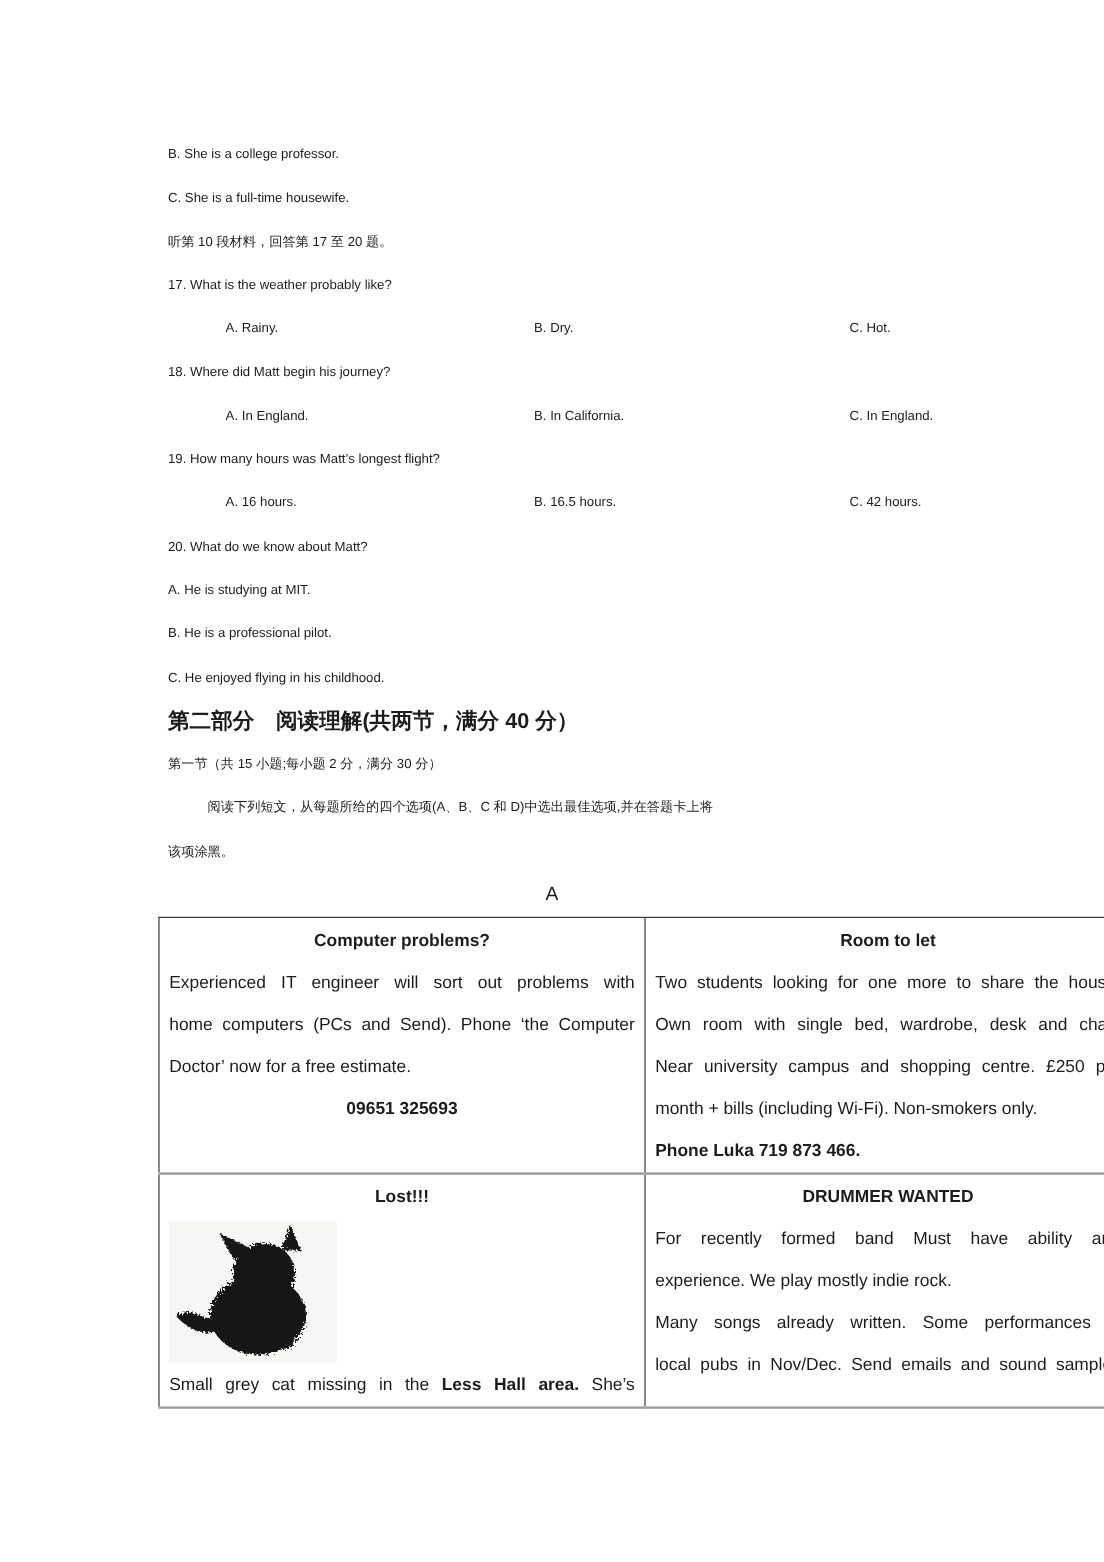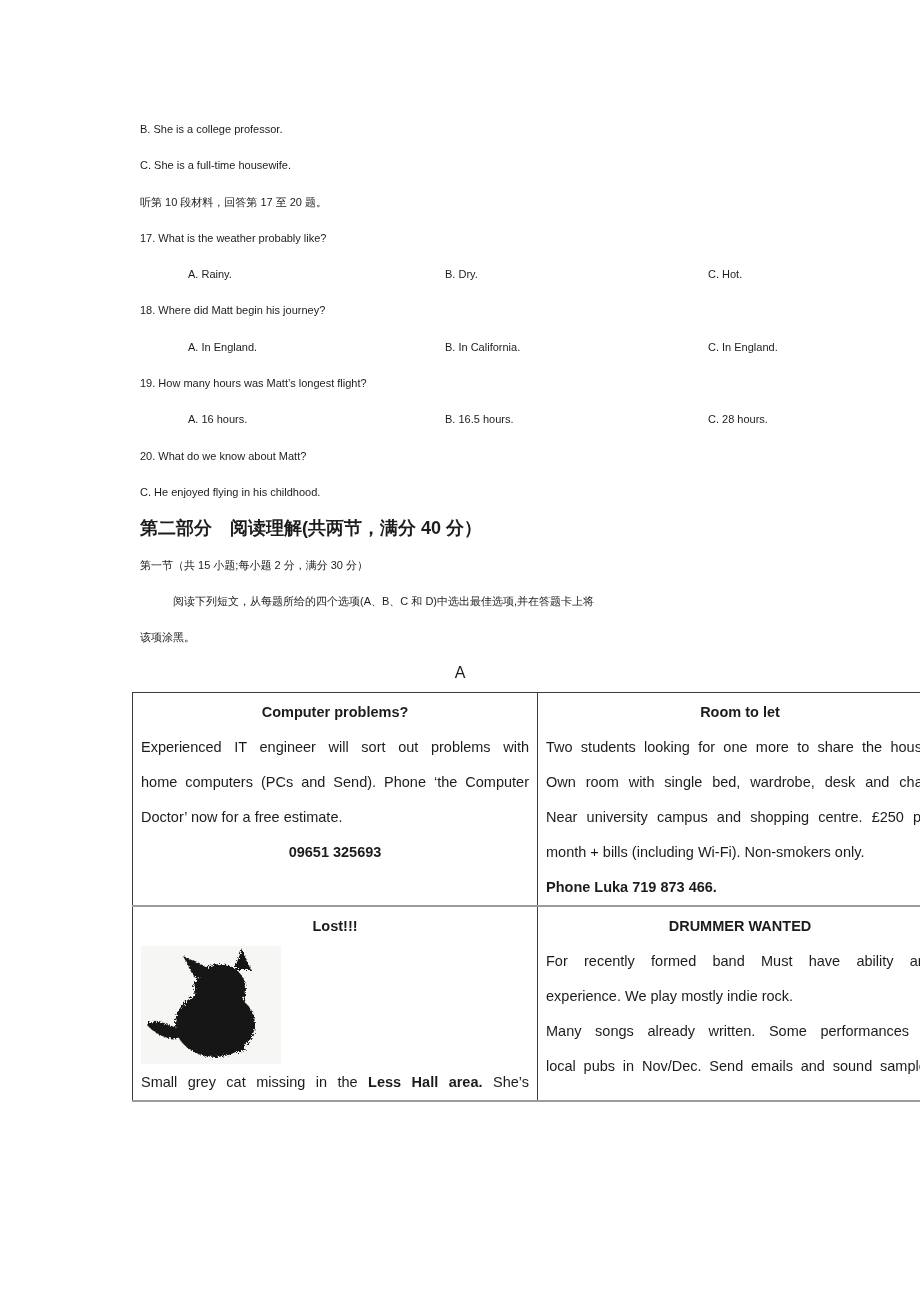--- a/index.html
+++ b/index.html
@@ -87,23 +87,25 @@
         <div class="line">18. Where did Matt begin his journey?</div>
         <div class="line opt-row">
           <span class="opt opt0">A. In England.</span>
           <span class="opt opt1">B. In California.</span>
           <span class="opt opt2">C. In England.</span>
         </div>
         <div class="line">19. How many hours was Matt’s longest flight?</div>
         <div class="line opt-row">
           <span class="opt opt0">A. 16 hours.</span>
           <span class="opt opt1">B. 16.5 hours.</span>
-          <span class="opt opt2">C. 28 hours.</span>
+          <span class="opt opt2">C. 42 hours.</span>
         </div>
         <div class="line">20. What do we know about Matt?</div>
+        <div class="line">A. He is studying at MIT.</div>
+        <div class="line">B. He is a professional pilot.</div>
         <div class="line">C. He enjoyed flying in his childhood.</div>
       </div>
     <div class="line cnb">第二部分　阅读理解(共两节，满分 40 分）</div>
     <div class="line">第一节（共 15 小题;每小题 2 分，满分 30 分）</div>
     <div class="line indent">阅读下列短文，从每题所给的四个选项(A、B、C 和 D)中选出最佳选项,并在答题卡上将</div>
     <div class="line">该项涂黑。</div>
   </div>
 
   <div class="a-label">A</div>
 

